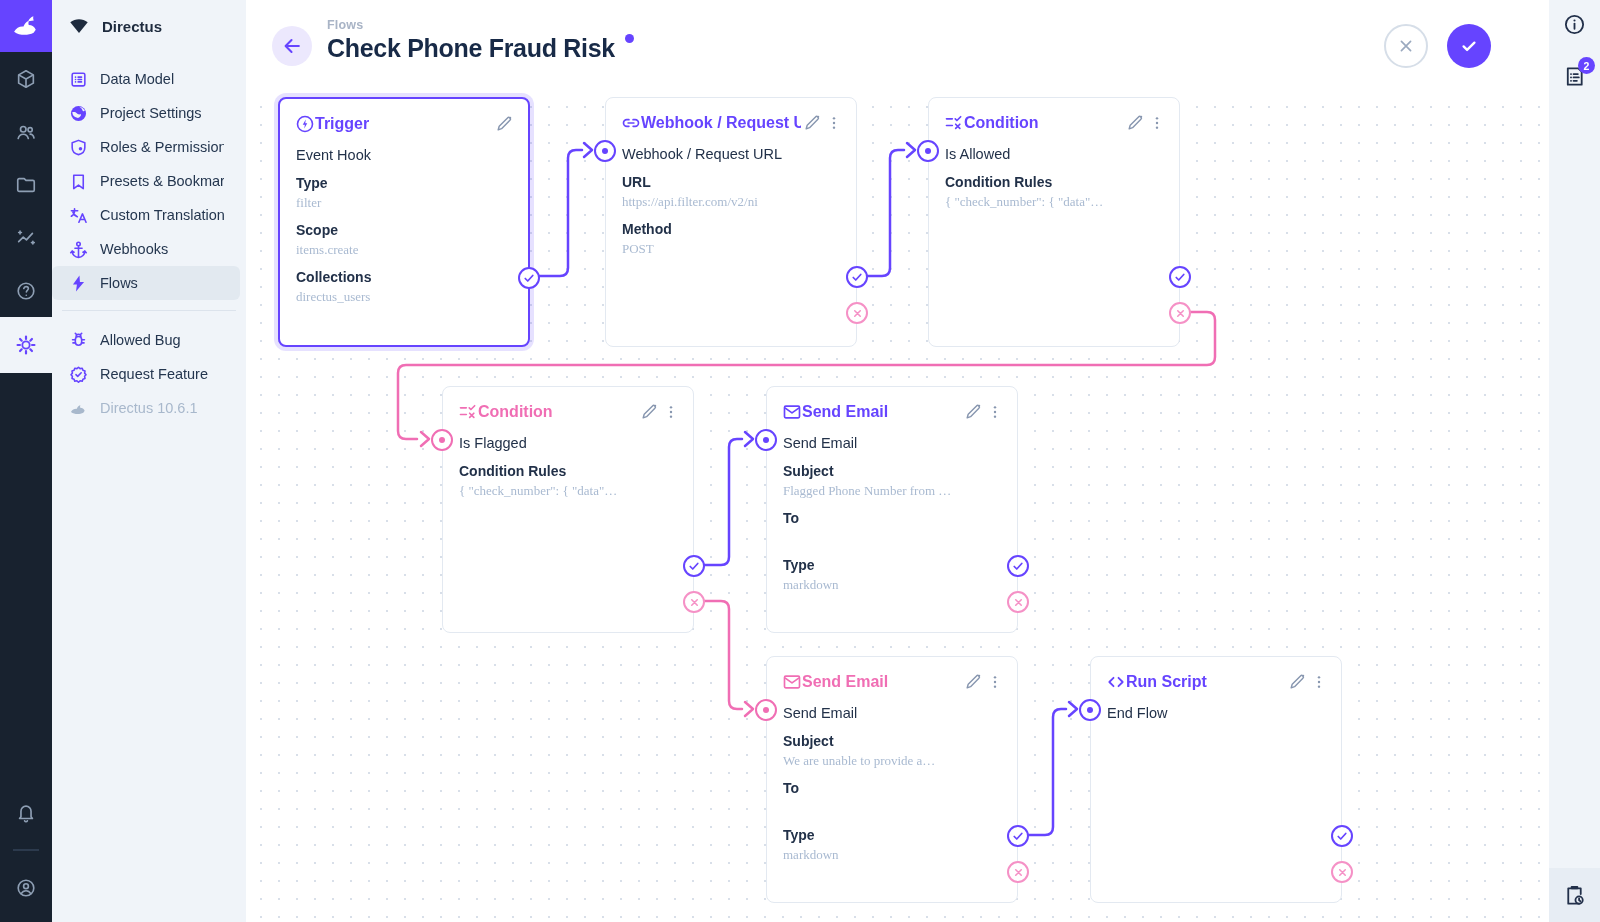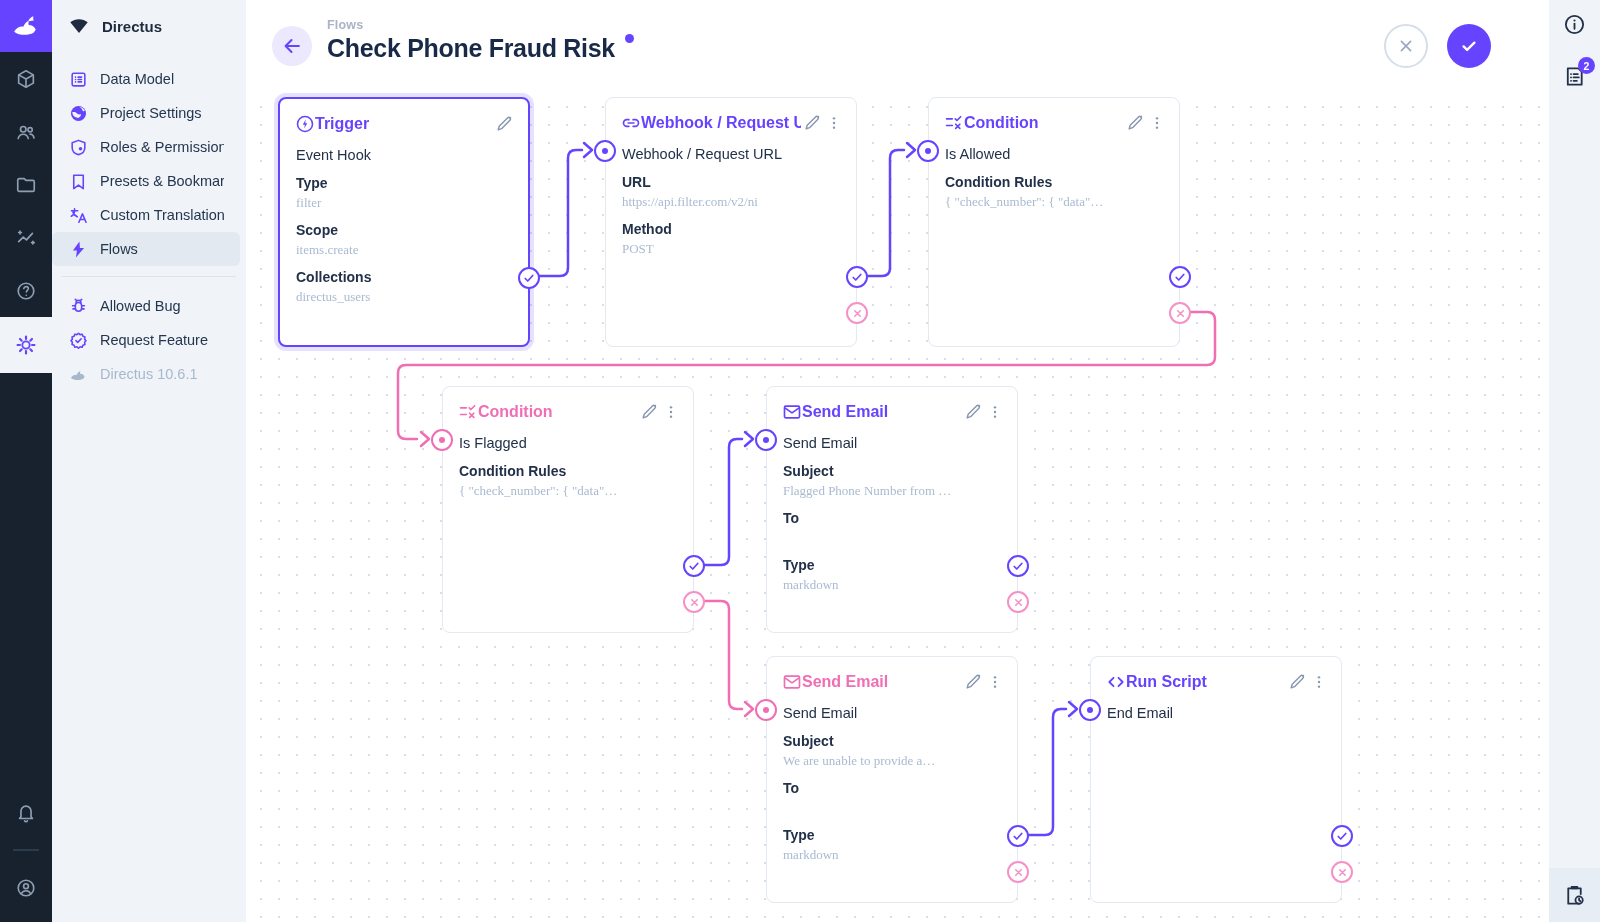--- a/index.html
+++ b/index.html
@@ -219,20 +219,29 @@
       </li>
       <li class="nav-item">
         <span class="nav-ico">
             <svg width="19" height="19" viewBox="0 0 24 24" fill="none" stroke="currentColor" stroke-width="2" stroke-linecap="round" stroke-linejoin="round">
               <path d="M3 6h8M7 3.5V6c0 3-1.5 5.5-4 7M5 8c1 2.5 3 4.5 5.5 5.5"></path>
               <path d="M12.5 20.5L17 10l4.5 10.5M14 17h6"></path>
             </svg>
           </span>
         <span class="nav-label">Custom Translations</span>
       </li>
+      <li class="nav-item">
+        <span class="nav-ico">
+            <svg width="19" height="19" viewBox="0 0 24 24" fill="none" stroke="currentColor" stroke-width="2" stroke-linecap="round">
+              <circle cx="12" cy="5" r="2.2"></circle>
+              <path d="M12 7.2V21M7.5 10.5h9M4 14a8 8 0 0 0 16 0M4 14l-1.8 2M4 14l2.3 1.5M20 14l1.8 2M20 14l-2.3 1.5"></path>
+            </svg>
+          </span>
+        <span class="nav-label">Webhooks</span>
+      </li>
       <li class="nav-item active">
         <span class="nav-ico">
             <svg width="19" height="19" viewBox="0 0 24 24">
               <path fill="currentColor" d="M13.2 2L5 13.4h5L8.8 22 19 10.2h-5.2z"></path>
             </svg>
           </span>
         <span class="nav-label">Flows</span>
       </li>
     </ul>
     <div class="nav-sep"></div>
@@ -580,21 +589,21 @@
             </svg>
           </button>
         <button class="p-menu">
             <svg width="16" height="16" viewBox="0 0 24 24" fill="currentColor">
               <circle cx="12" cy="5" r="1.8"></circle>
               <circle cx="12" cy="12" r="1.8"></circle>
               <circle cx="12" cy="19" r="1.8"></circle>
             </svg>
           </button>
       </div>
-      <div class="p-name">End Email</div>
+      <div class="p-name">End Flow</div>
       <div class="conn in">
           <span class="dot"></span>
         </div>
       <div class="conn ok">
           <svg width="12" height="12" viewBox="0 0 24 24" fill="none" stroke="currentColor" stroke-width="3.4" stroke-linecap="round" stroke-linejoin="round">
             <path d="M4.5 13l5 5L19.5 7"></path>
           </svg>
         </div>
       <div class="conn err">
           <svg width="11" height="11" viewBox="0 0 24 24" fill="none" stroke="currentColor" stroke-width="3.4" stroke-linecap="round">

